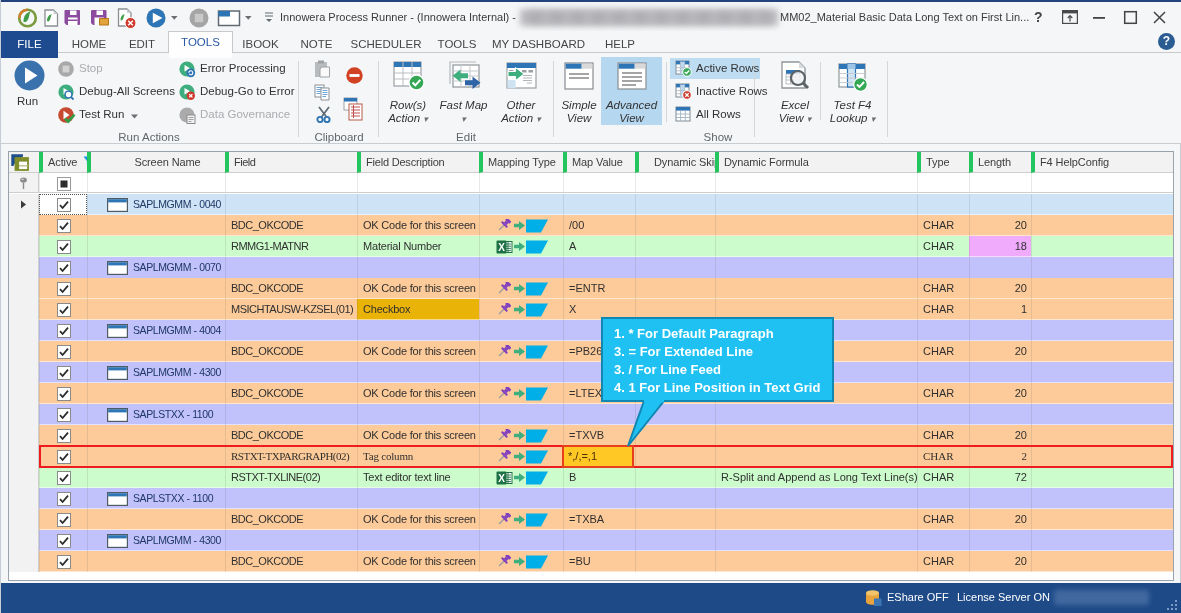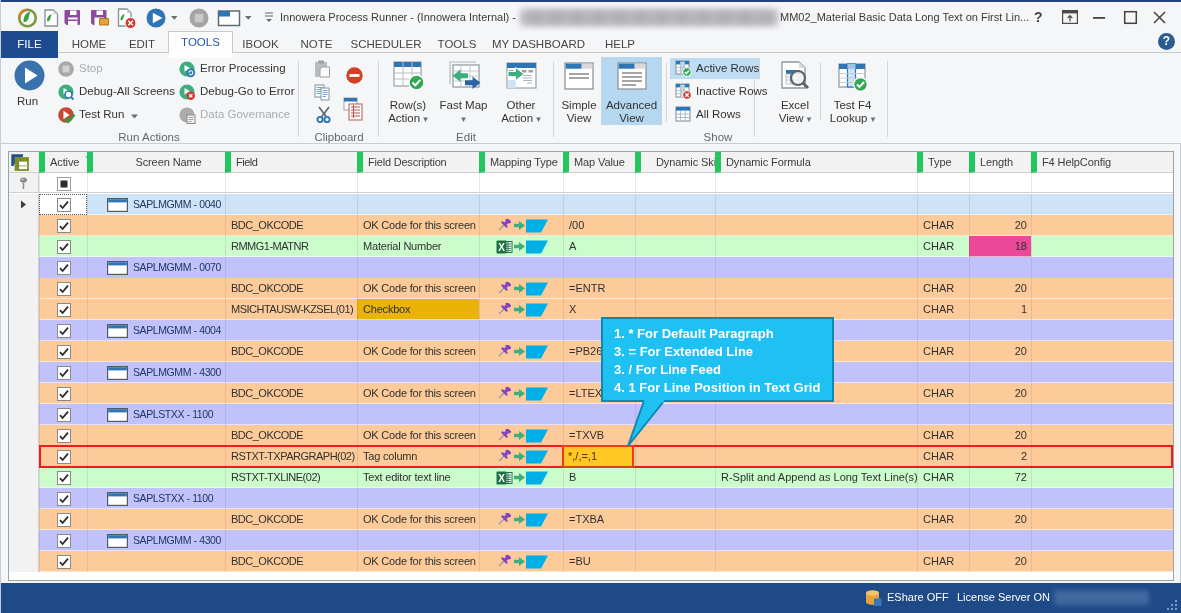--- a/index.html
+++ b/index.html
@@ -19,27 +19,27 @@
 .tab-file { background:#1e4b8f; color:#fff; width:57px; left:0; }
 .tab-sel { background:#fefefe; border:1px solid #c9c9c9; border-bottom:none; color:#2859a5; height:22px; line-height:21px; }
 .transbtn { left:1009px; top:32px; width:143px; height:20px; background:#3d76ad; border:1px solid #2c5f94; color:#fff; font-weight:bold; font-size:12px; text-align:center; line-height:18px; letter-spacing:0.1px;margin-top:48px; }
 .helpcircle { left:1157px; top:33px; width:17px; height:17px; border-radius:50%; background:#2b5d93; color:#fff; font-weight:bold; font-size:12px; text-align:center; line-height:17px; }
 
 .ribbon { left:0; top:58px; width:1181px; height:86px; background:#f5f6f7; border-bottom:1px solid #c9cdd1; }
 .rlabel { position:absolute; top:73px; font-size:11.5px; color:#61676d; text-align:center; }
 .rsep { position:absolute; top:3px; width:1px; height:76px; background:#d3d7da; z-index:0; }
 .rtext { position:absolute; font-size:11.5px; color:#333; white-space:nowrap; z-index:2; }
 .rtext.dis { color:#a9acaf; }
-.c2 { text-align:center; line-height:13px; }
+.c2 { text-align:center; line-height:13px;font-style:italic; }
 
 .tablewrap { left:7px; top:151px; width:1166px; height:430px; background:#fff; border:1px solid #99a3ac; }
 .trow { position:absolute; left:0; width:1164px; height:21px; }
 .cell { position:absolute; top:0; height:100%; border-left:1px solid rgba(80,80,80,0.13); font-size:11px; color:#303030; line-height:20px; white-space:nowrap; overflow:hidden; }
 .hrow { background:#f2f2f2; }
-.hcell { border-left:6px solid #22c55e; border-bottom:1px solid #cfcfcf; color:#3c3c3c; padding-left:5px; letter-spacing:-0.1px; }
+.hcell { border-left:4px solid #22c55e; border-bottom:1px solid #cfcfcf; color:#3c3c3c; padding-left:5px; letter-spacing:-0.1px; }
 
 .c0 { left:0; width:30px; }
 .c1 { left:30px; width:48px; }
 .cS { left:78px; width:138px; }
 .cF { left:216px; width:132px; padding-left:5px; letter-spacing:-0.5px; }
 .cD { left:348px; width:122px; padding-left:5px; letter-spacing:-0.2px; }
 .cM { left:470px; width:84px; }
 .cV { left:554px; width:72px; padding-left:5px; }
 .cK { left:626px; width:80px; }
 .cY { left:706px; width:202px; padding-left:5px; }
@@ -453,21 +453,21 @@
             <rect x="3.5" y="0.5" width="10" height="13" rx="1" fill="#1e7145"></rect>
             <text x="8.5" y="10.5" font-size="10" font-weight="bold" fill="#fff" text-anchor="middle" font-family="Liberation Sans">X</text>
             <path d="M21 4.8 h5 v-2.7 l6 4.4 l-6 4.4 v-2.7 h-5 z" fill="#3fae7e"></path>
             <polygon points="33,0.5 55,0.5 48,13.5 33,13.5" fill="#00aee8"></polygon>
           </svg>
         </div>
 <div class="cell cV rowline" style="background:#ccfccb;">A</div>
 <div class="cell cK rowline" style="background:#ccfccb;"></div>
 <div class="cell cY rowline" style="background:#ccfccb;"></div>
 <div class="cell cT rowline" style="background:#ccfccb;">CHAR</div>
-<div class="cell cL rowline" style="background:#ec4899;text-align:right;">18</div>
+<div class="cell cL rowline" style="background:#f0abfc;text-align:right;">18</div>
 <div class="cell c4 rowline" style="background:#ccfccb;"></div>
 </div>
 <div class="trow" style="top:105px;height:34px;">
 <div class="cell c0" style="border-left:none;background:#f2f2f2;border-right:1px solid #cfcfcf;"></div>
 <div class="cell c1 rowline" style="background:#c1c1fc;">
           <svg style="display:block;margin:3.5px auto 0;" width="14" height="14" viewBox="0 0 14 14">
             <rect x="0.5" y="0.5" width="13" height="13" fill="#fff" stroke="#8a8a8a" stroke-width="1"></rect>
             <path d="M3 7.2 l2.6 2.8 L11 3.6" stroke="#2b2b2b" stroke-width="1.8" fill="none"></path>
           </svg>
         </div>
@@ -706,21 +706,21 @@
             <polygon points="33,0.5 55,0.5 48,13.5 33,13.5" fill="#00aee8"></polygon>
           </svg>
         </div>
 <div class="cell cV rowline" style="background:#fdcb99;">=TXVB</div>
 <div class="cell cK rowline" style="background:#fdcb99;"></div>
 <div class="cell cY rowline" style="background:#fdcb99;"></div>
 <div class="cell cT rowline" style="background:#fdcb99;">CHAR</div>
 <div class="cell cL rowline" style="background:#fdcb99;">20</div>
 <div class="cell c4 rowline" style="background:#fdcb99;"></div>
 </div>
-<div class="trow" style="top:294px;height:25px;">
+<div class="trow" style="top:294px;height:25px;font-family:Liberation Serif, serif;">
 <div class="cell c0" style="border-left:none;background:#f2f2f2;border-right:1px solid #cfcfcf;"></div>
 <div class="cell c1 rowline" style="background:#fdcb99;">
           <svg style="display:block;margin:3.5px auto 0;" width="14" height="14" viewBox="0 0 14 14">
             <rect x="0.5" y="0.5" width="13" height="13" fill="#fff" stroke="#8a8a8a" stroke-width="1"></rect>
             <path d="M3 7.2 l2.6 2.8 L11 3.6" stroke="#2b2b2b" stroke-width="1.8" fill="none"></path>
           </svg>
         </div>
 <div class="cell cS rowline" style="background:#fdcb99;"></div>
 <div class="cell cF rowline" style="background:#fdcb99;">RSTXT-TXPARGRAPH(02)</div>
 <div class="cell cD rowline" style="background:#fdcb99;">Tag column</div>

